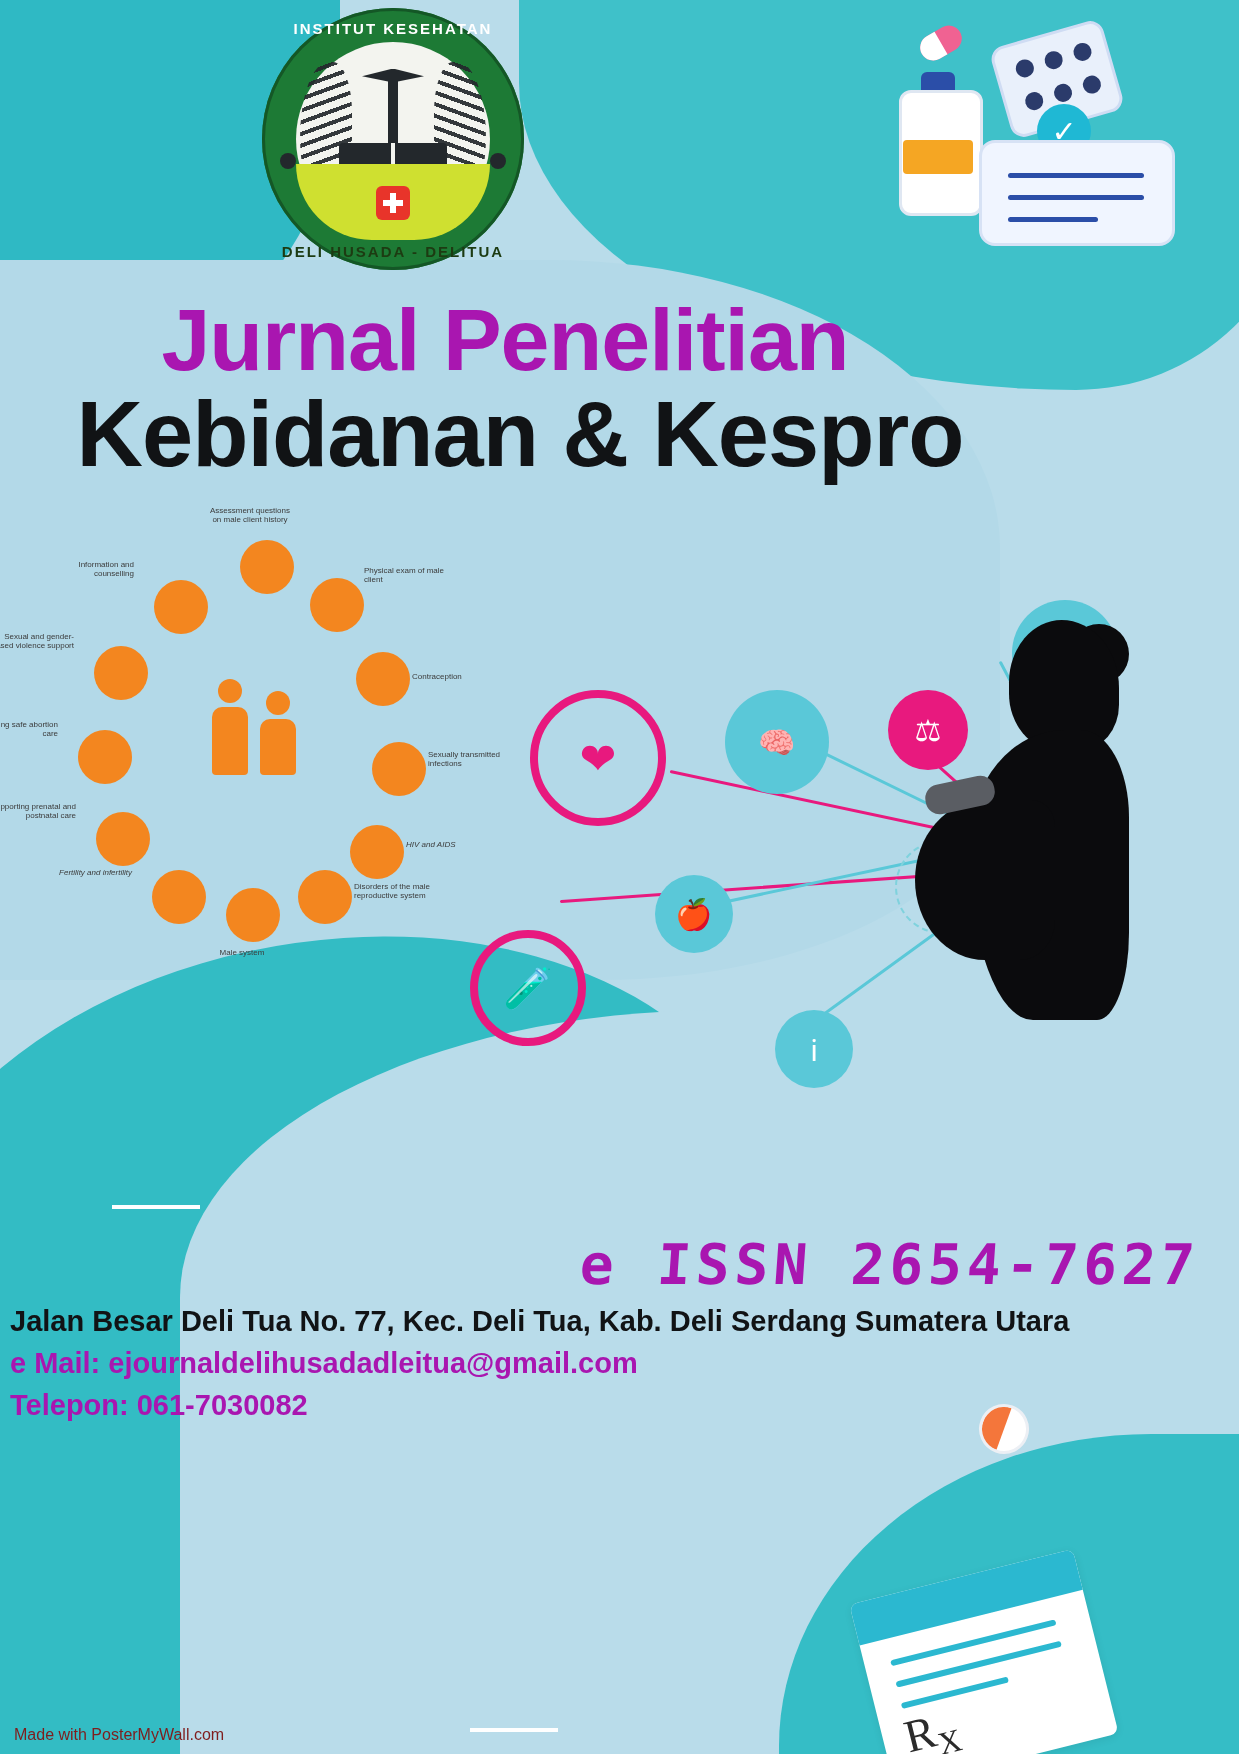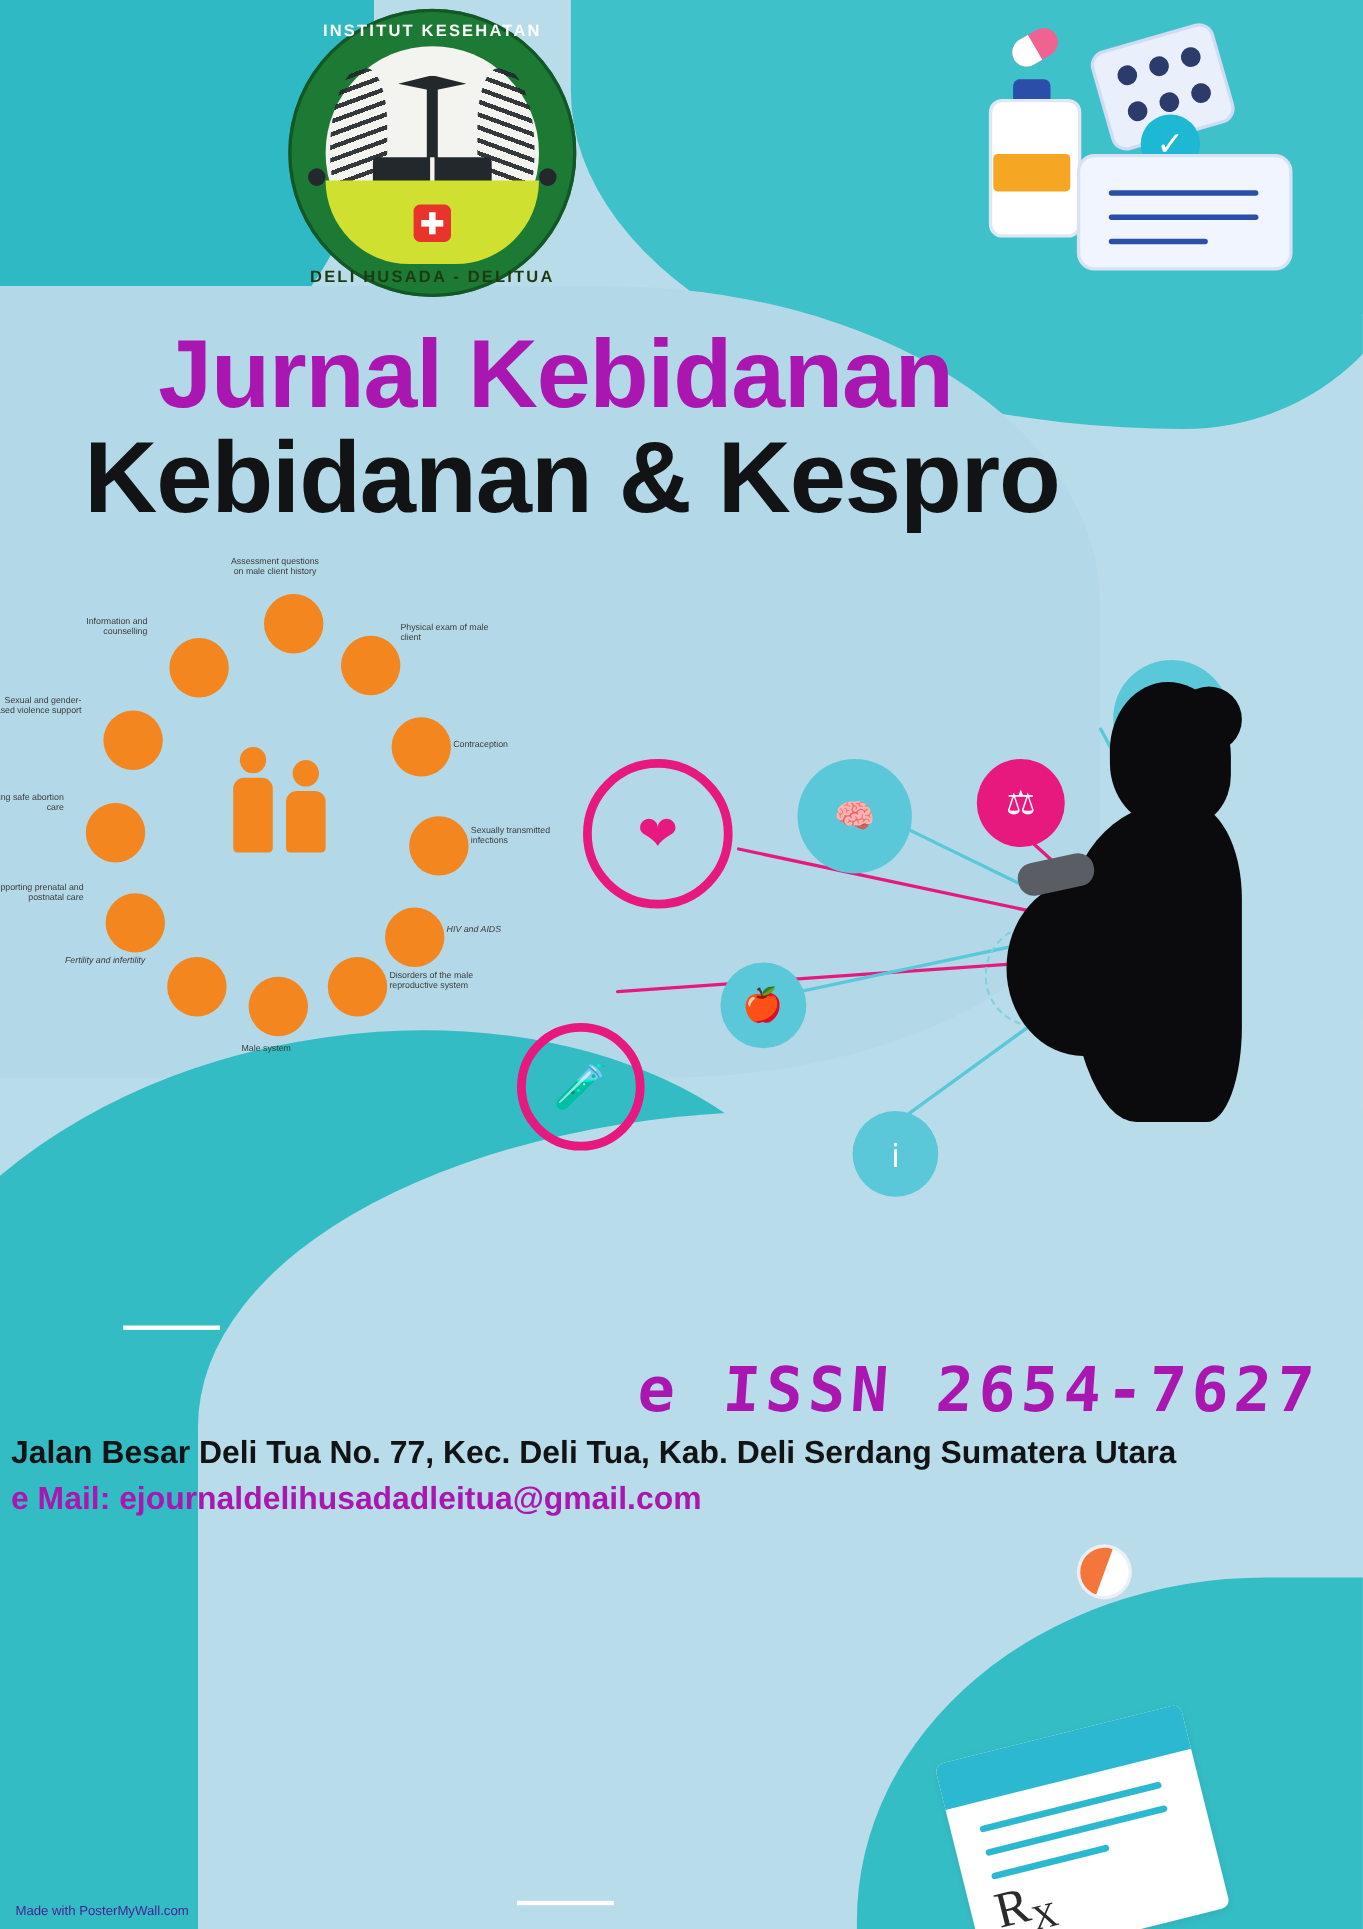--- a/index.html
+++ b/index.html
@@ -489,22 +489,22 @@
   }
   .addr-line.purple {
     color: #a916b0;
   }
 
   
   .footer-credit {
     position: absolute;
     left: 14px;
     bottom: 10px;
-    font-size: 12px;
-    color: #4c1d95;
+    font-size: 16px;
+    color: #7f1d1d;
   }
   .dash-1 {
     position: absolute;
     left: 112px;
     top: 1205px;
     width: 88px;
     height: 4px;
     background: #ffffff;
   }
   .dash-2 {
@@ -562,21 +562,21 @@
     <div class="logo-center">
       <div class="logo-cap"></div>
       <div class="logo-torch"></div>
       <div class="logo-book"></div>
     </div>
     <div class="logo-bottom-band"></div>
     <div class="logo-cross"></div>
     <div class="logo-text-bottom" style="color:#1d3b12">DELI HUSADA - DELITUA</div>
   </div>
 
-  <div class="title-1">Jurnal Kebidanan</div>
+  <div class="title-1">Jurnal Penelitian</div>
   <div class="title-2">Kebidanan &amp; Kespro</div>
 
   <div class="info-wheel">
     <div class="wheel-people">
       <div class="person p1">
           <div class="head"></div>
           <div class="body"></div>
         </div>
       <div class="person p2">
           <div class="head"></div>
@@ -653,20 +653,21 @@
     </div>
   </div>
 
   <div class="dash-1"></div>
 
   <div class="issn">e ISSN 2654-7627</div>
 
   <div class="addr">
     <div class="addr-line">Jalan Besar Deli Tua No. 77, Kec. Deli Tua, Kab. Deli Serdang Sumatera Utara</div>
     <div class="addr-line purple">e Mail: ejournaldelihusadadleitua@gmail.com</div>
+    <div class="addr-line purple">Telepon: 061-7030082</div>
   </div>
 
   <div class="candy"></div>
   <div class="rx-card">
     <div class="rx-top"></div>
     <div class="rx-line" style="top:64px; width:170px;"></div>
     <div class="rx-line" style="top:86px; width:170px;"></div>
     <div class="rx-line" style="top:108px; width:110px;"></div>
     <div class="rx-text">R<sub style="font-size:32px;">X</sub></div>
   </div>

